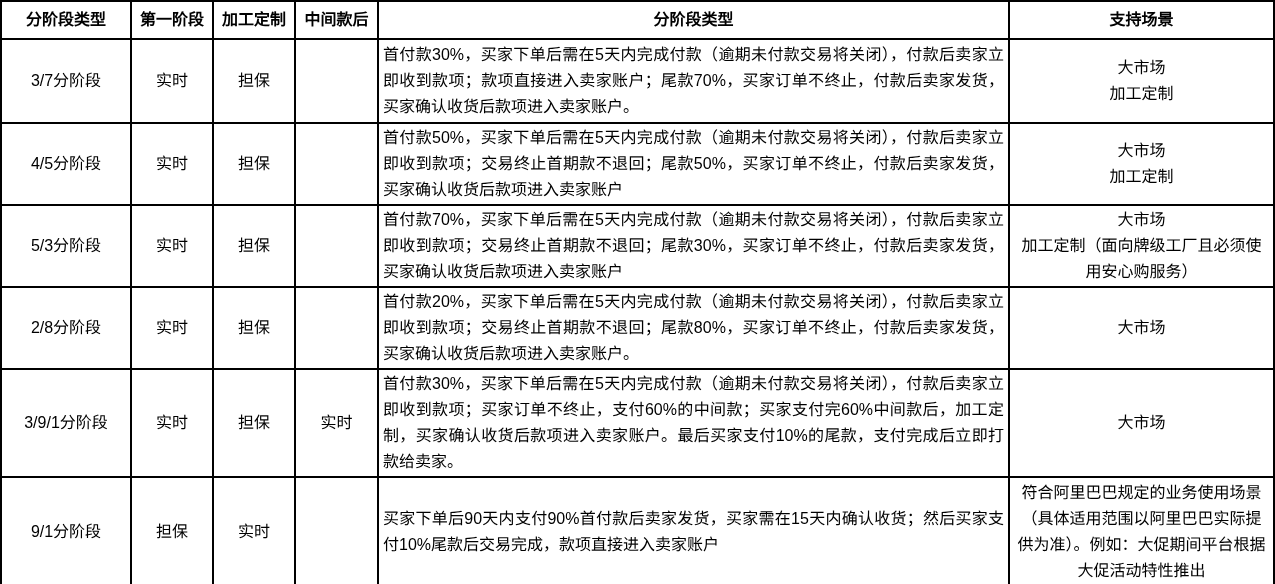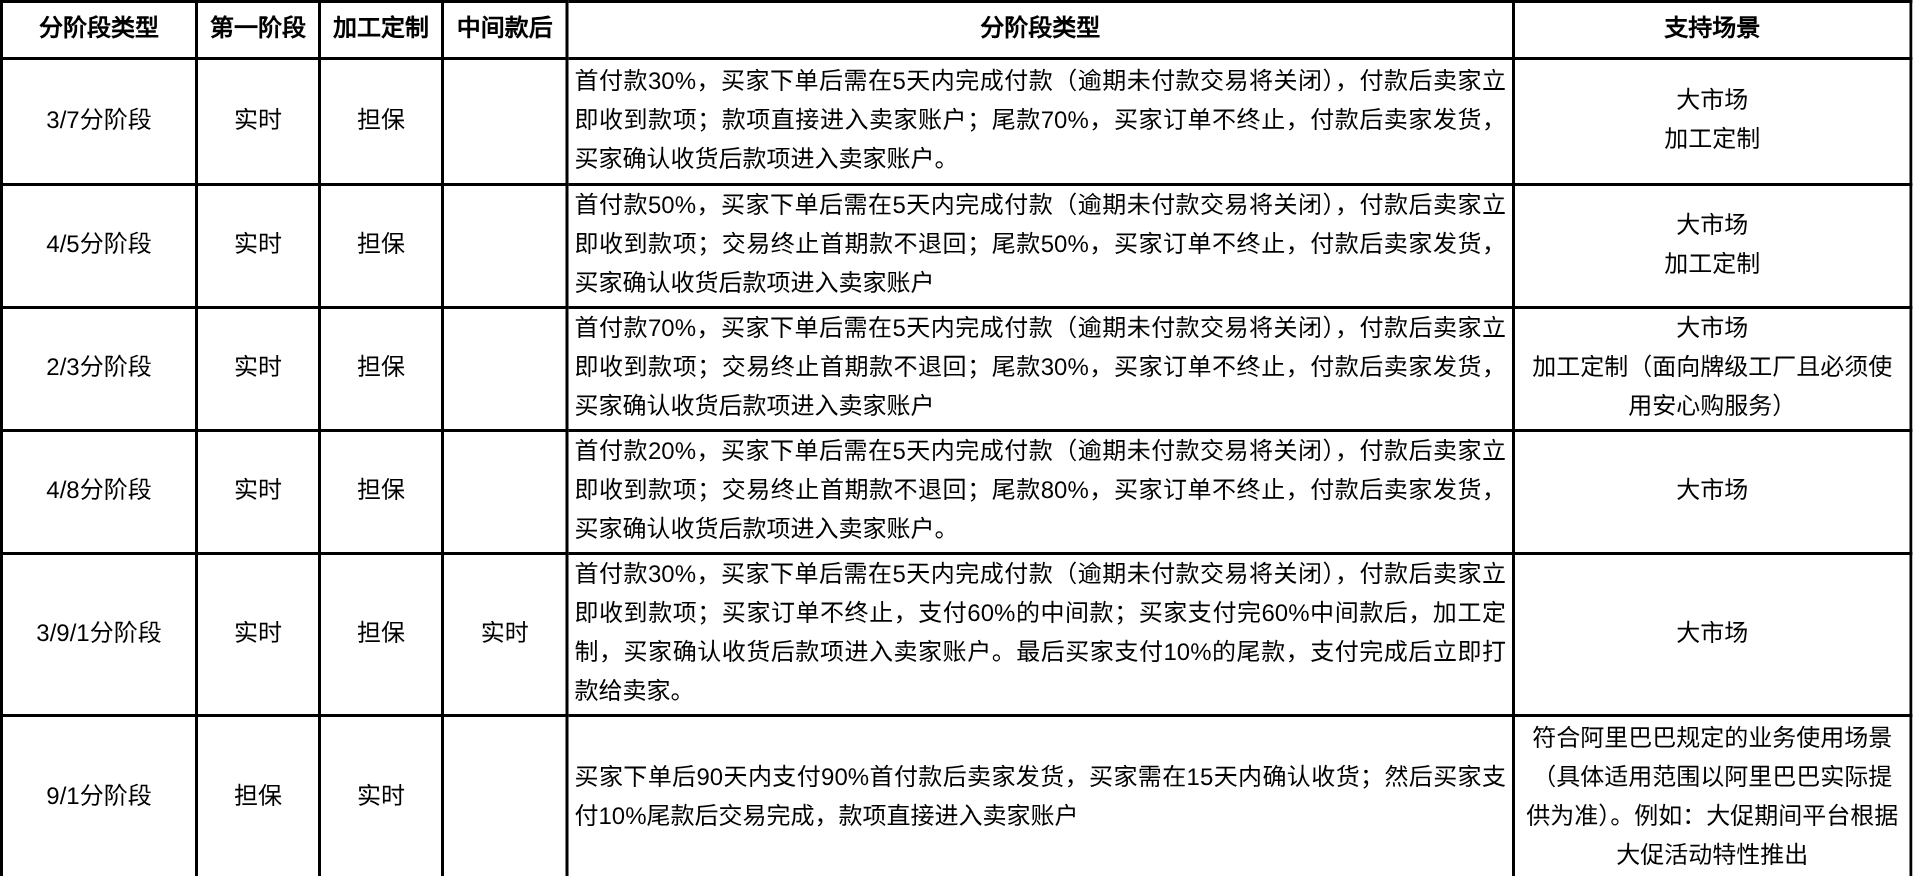--- a/index.html
+++ b/index.html
@@ -93,30 +93,30 @@
     <tr>
       <td class="cell-center">4/5分阶段</td>
       <td class="cell-center">实时</td>
       <td class="cell-center">担保</td>
       <td class="cell-center"></td>
       <td class="cell-process">首付款50%，买家下单后需在5天内完成付款（逾期未付款交易将关闭），付款后卖家立即收到款项；交易终止首期款不退回；尾款50%，买家订单不终止，付款后卖家发货，买家确认收货后款项进入卖家账户</td>
       <td class="cell-scenario">大市场
 加工定制</td>
     </tr>
     <tr>
-      <td class="cell-center">2/3分阶段</td>
+      <td class="cell-center">5/3分阶段</td>
       <td class="cell-center">实时</td>
       <td class="cell-center">担保</td>
       <td class="cell-center"></td>
       <td class="cell-process">首付款70%，买家下单后需在5天内完成付款（逾期未付款交易将关闭），付款后卖家立即收到款项；交易终止首期款不退回；尾款30%，买家订单不终止，付款后卖家发货，买家确认收货后款项进入卖家账户</td>
       <td class="cell-scenario">大市场
 加工定制（面向牌级工厂且必须使用安心购服务）</td>
     </tr>
     <tr>
-      <td class="cell-center">4/8分阶段</td>
+      <td class="cell-center">2/8分阶段</td>
       <td class="cell-center">实时</td>
       <td class="cell-center">担保</td>
       <td class="cell-center"></td>
       <td class="cell-process">首付款20%，买家下单后需在5天内完成付款（逾期未付款交易将关闭），付款后卖家立即收到款项；交易终止首期款不退回；尾款80%，买家订单不终止，付款后卖家发货，买家确认收货后款项进入卖家账户。</td>
       <td class="cell-scenario">大市场</td>
     </tr>
     <tr>
       <td class="cell-center">3/9/1分阶段</td>
       <td class="cell-center">实时</td>
       <td class="cell-center">担保</td>

